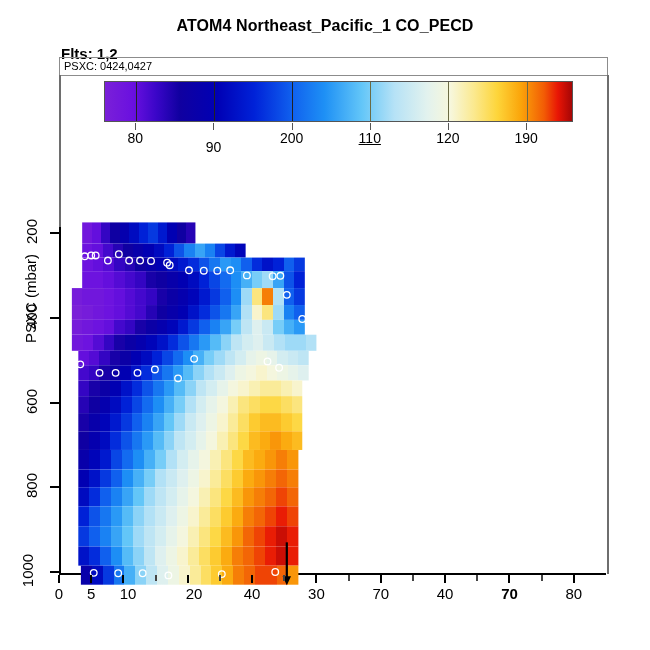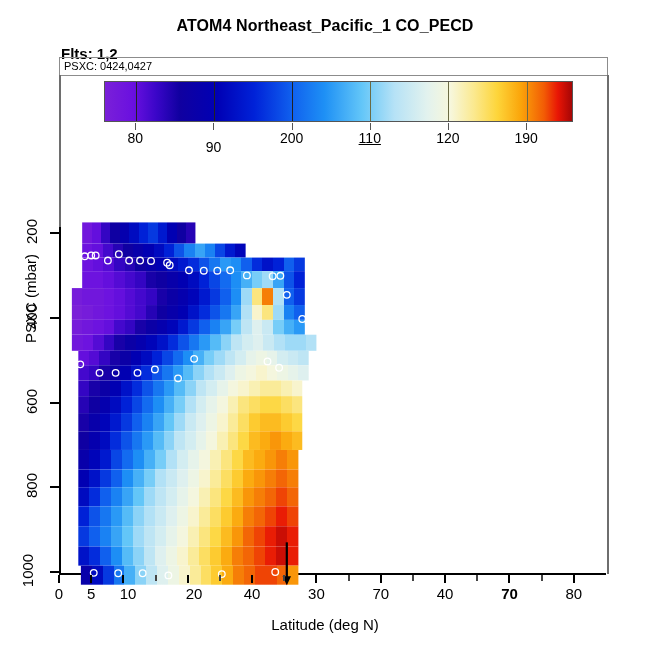--- a/index.html
+++ b/index.html
@@ -1113,16 +1113,15 @@
       <div class="xlabel" style="left: 573.824px;">80</div>
       <div class="xtick minor" style="left: 154.529px;"></div>
       <div class="xtick minor" style="left: 218.882px;"></div>
       <div class="xtick minor" style="left: 283.235px;"></div>
       <div class="xtick minor" style="left: 347.588px;"></div>
       <div class="xtick minor" style="left: 411.941px;"></div>
       <div class="xtick minor" style="left: 476.294px;"></div>
       <div class="xtick minor" style="left: 540.647px;"></div>
     </div>
 
-  <div class="axis-title-x">Latitude (deg N)</div>
   <div class="axis-title-y">PSXC (mbar)</div>
 
 </div>
 
 </body></html>

